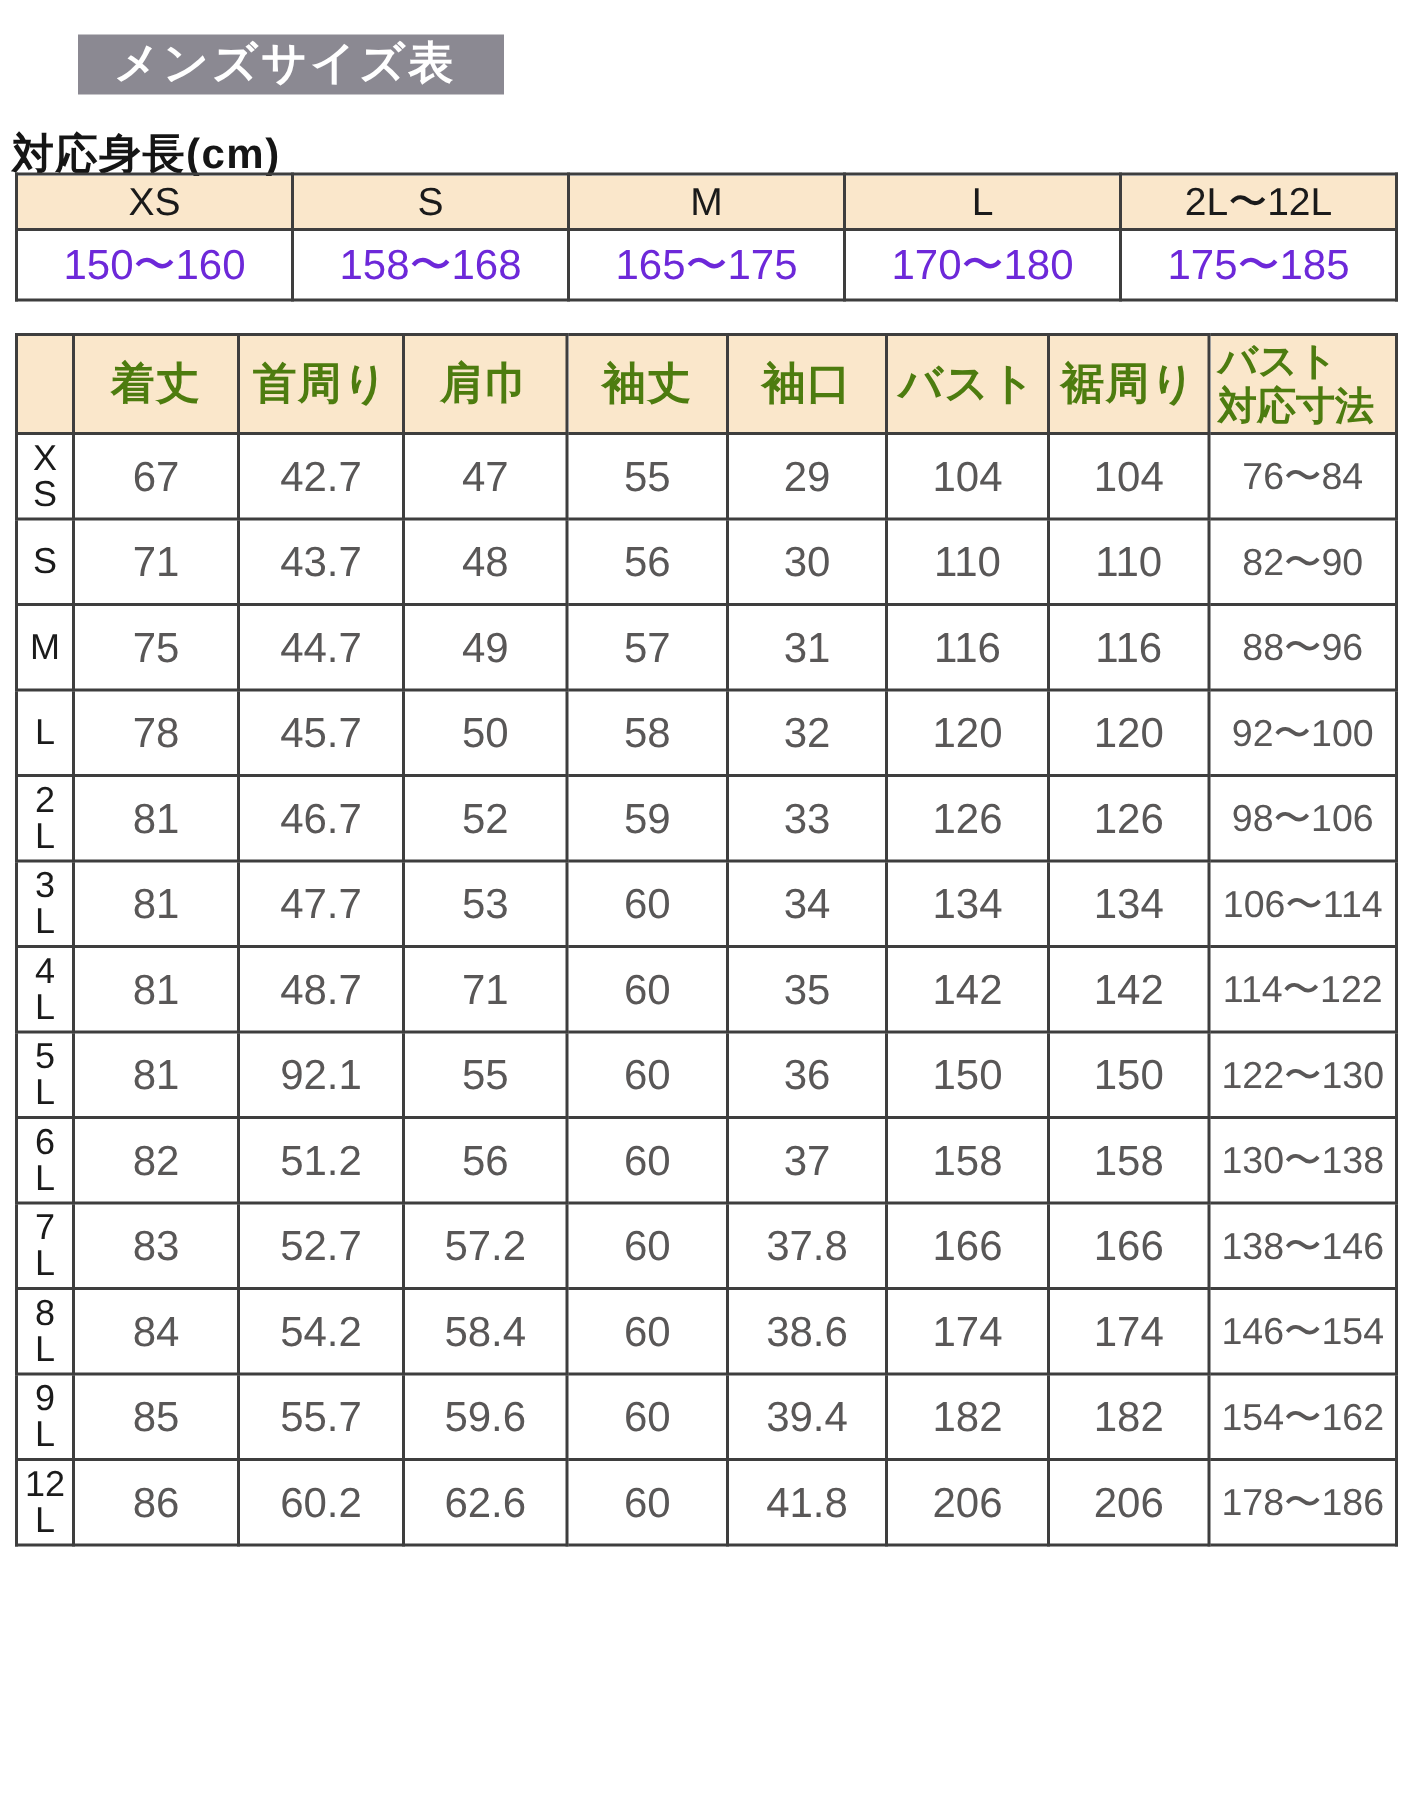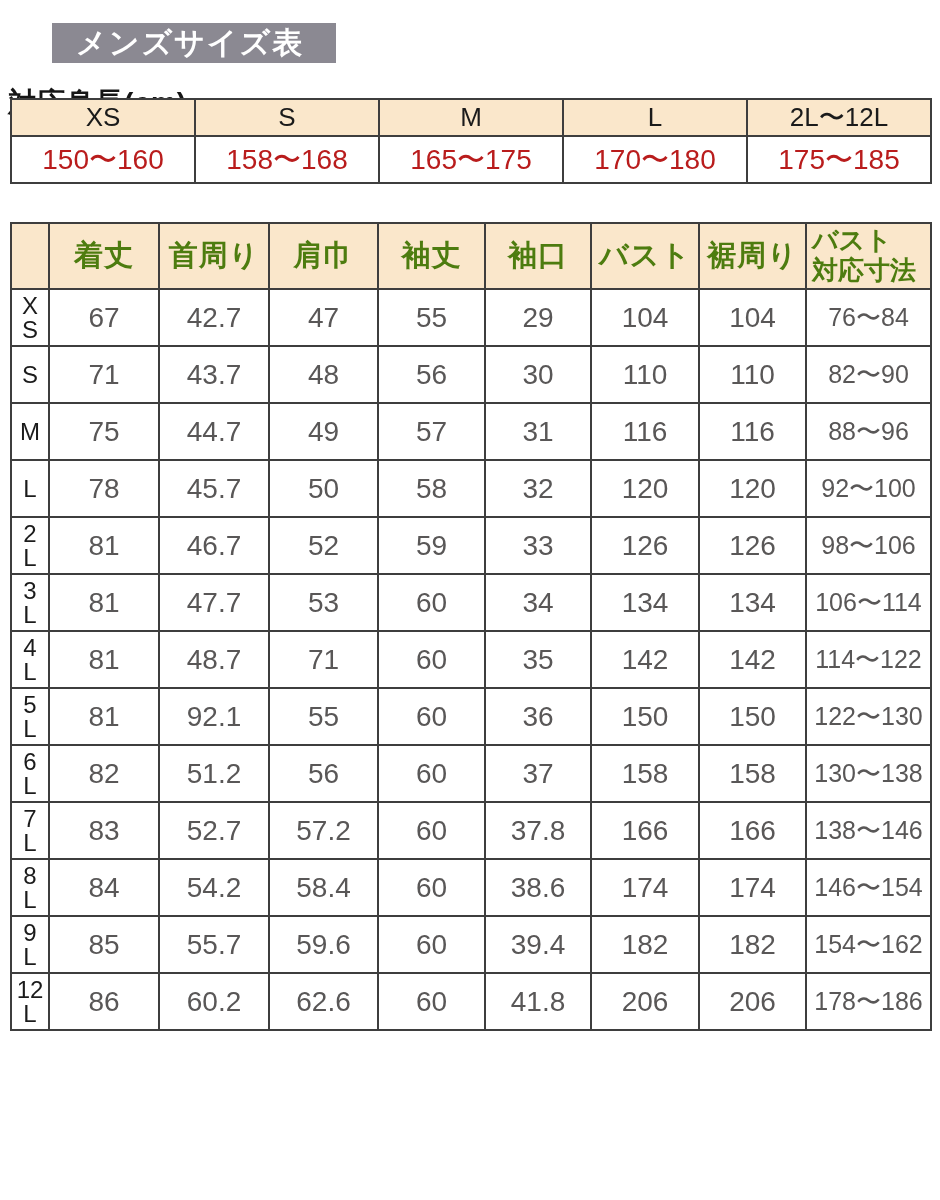--- a/index.html
+++ b/index.html
@@ -14,28 +14,28 @@
     line-height:40px; padding-left:24px; box-sizing:border-box; letter-spacing:2px;margin-left:44px;
   }
   .subtitle {
     position:absolute; left:8px; top:84px; font-size:28px; font-weight:bold;
     color:#151515; letter-spacing:1px;
   }
   table { border-collapse:collapse; table-layout:fixed; }
   th, td { border:2px solid #3e3e3e; padding:0; overflow:hidden; }
 
   
-  .height-table { position:absolute; left:10px; top:98px; width:920px; }
+  .height-table { position:absolute; left:10px; top:115px; width:920px; }
   .height-table th {
     background:#fae7cb; height:29px; font-size:26px; font-weight:500;
     color:#1a1a1a; text-align:center;
   }
   .height-table td {
     background:#ffffff; height:45px; font-size:28px; font-weight:400;
-    color:#b91c1c; text-align:center;
+    color:#6d28d9; text-align:center;
   }
 
   
   .size-table { position:absolute; left:10px; top:222px; width:920px; }
   .size-table thead th {
     background:#fae7cb; height:64px; font-size:29px; font-weight:bold;
     color:#4d7c0f; text-align:center; letter-spacing:1px;
   }
   .size-table thead th.last-col {
     font-size:26px; text-align:left; padding-left:5px;

